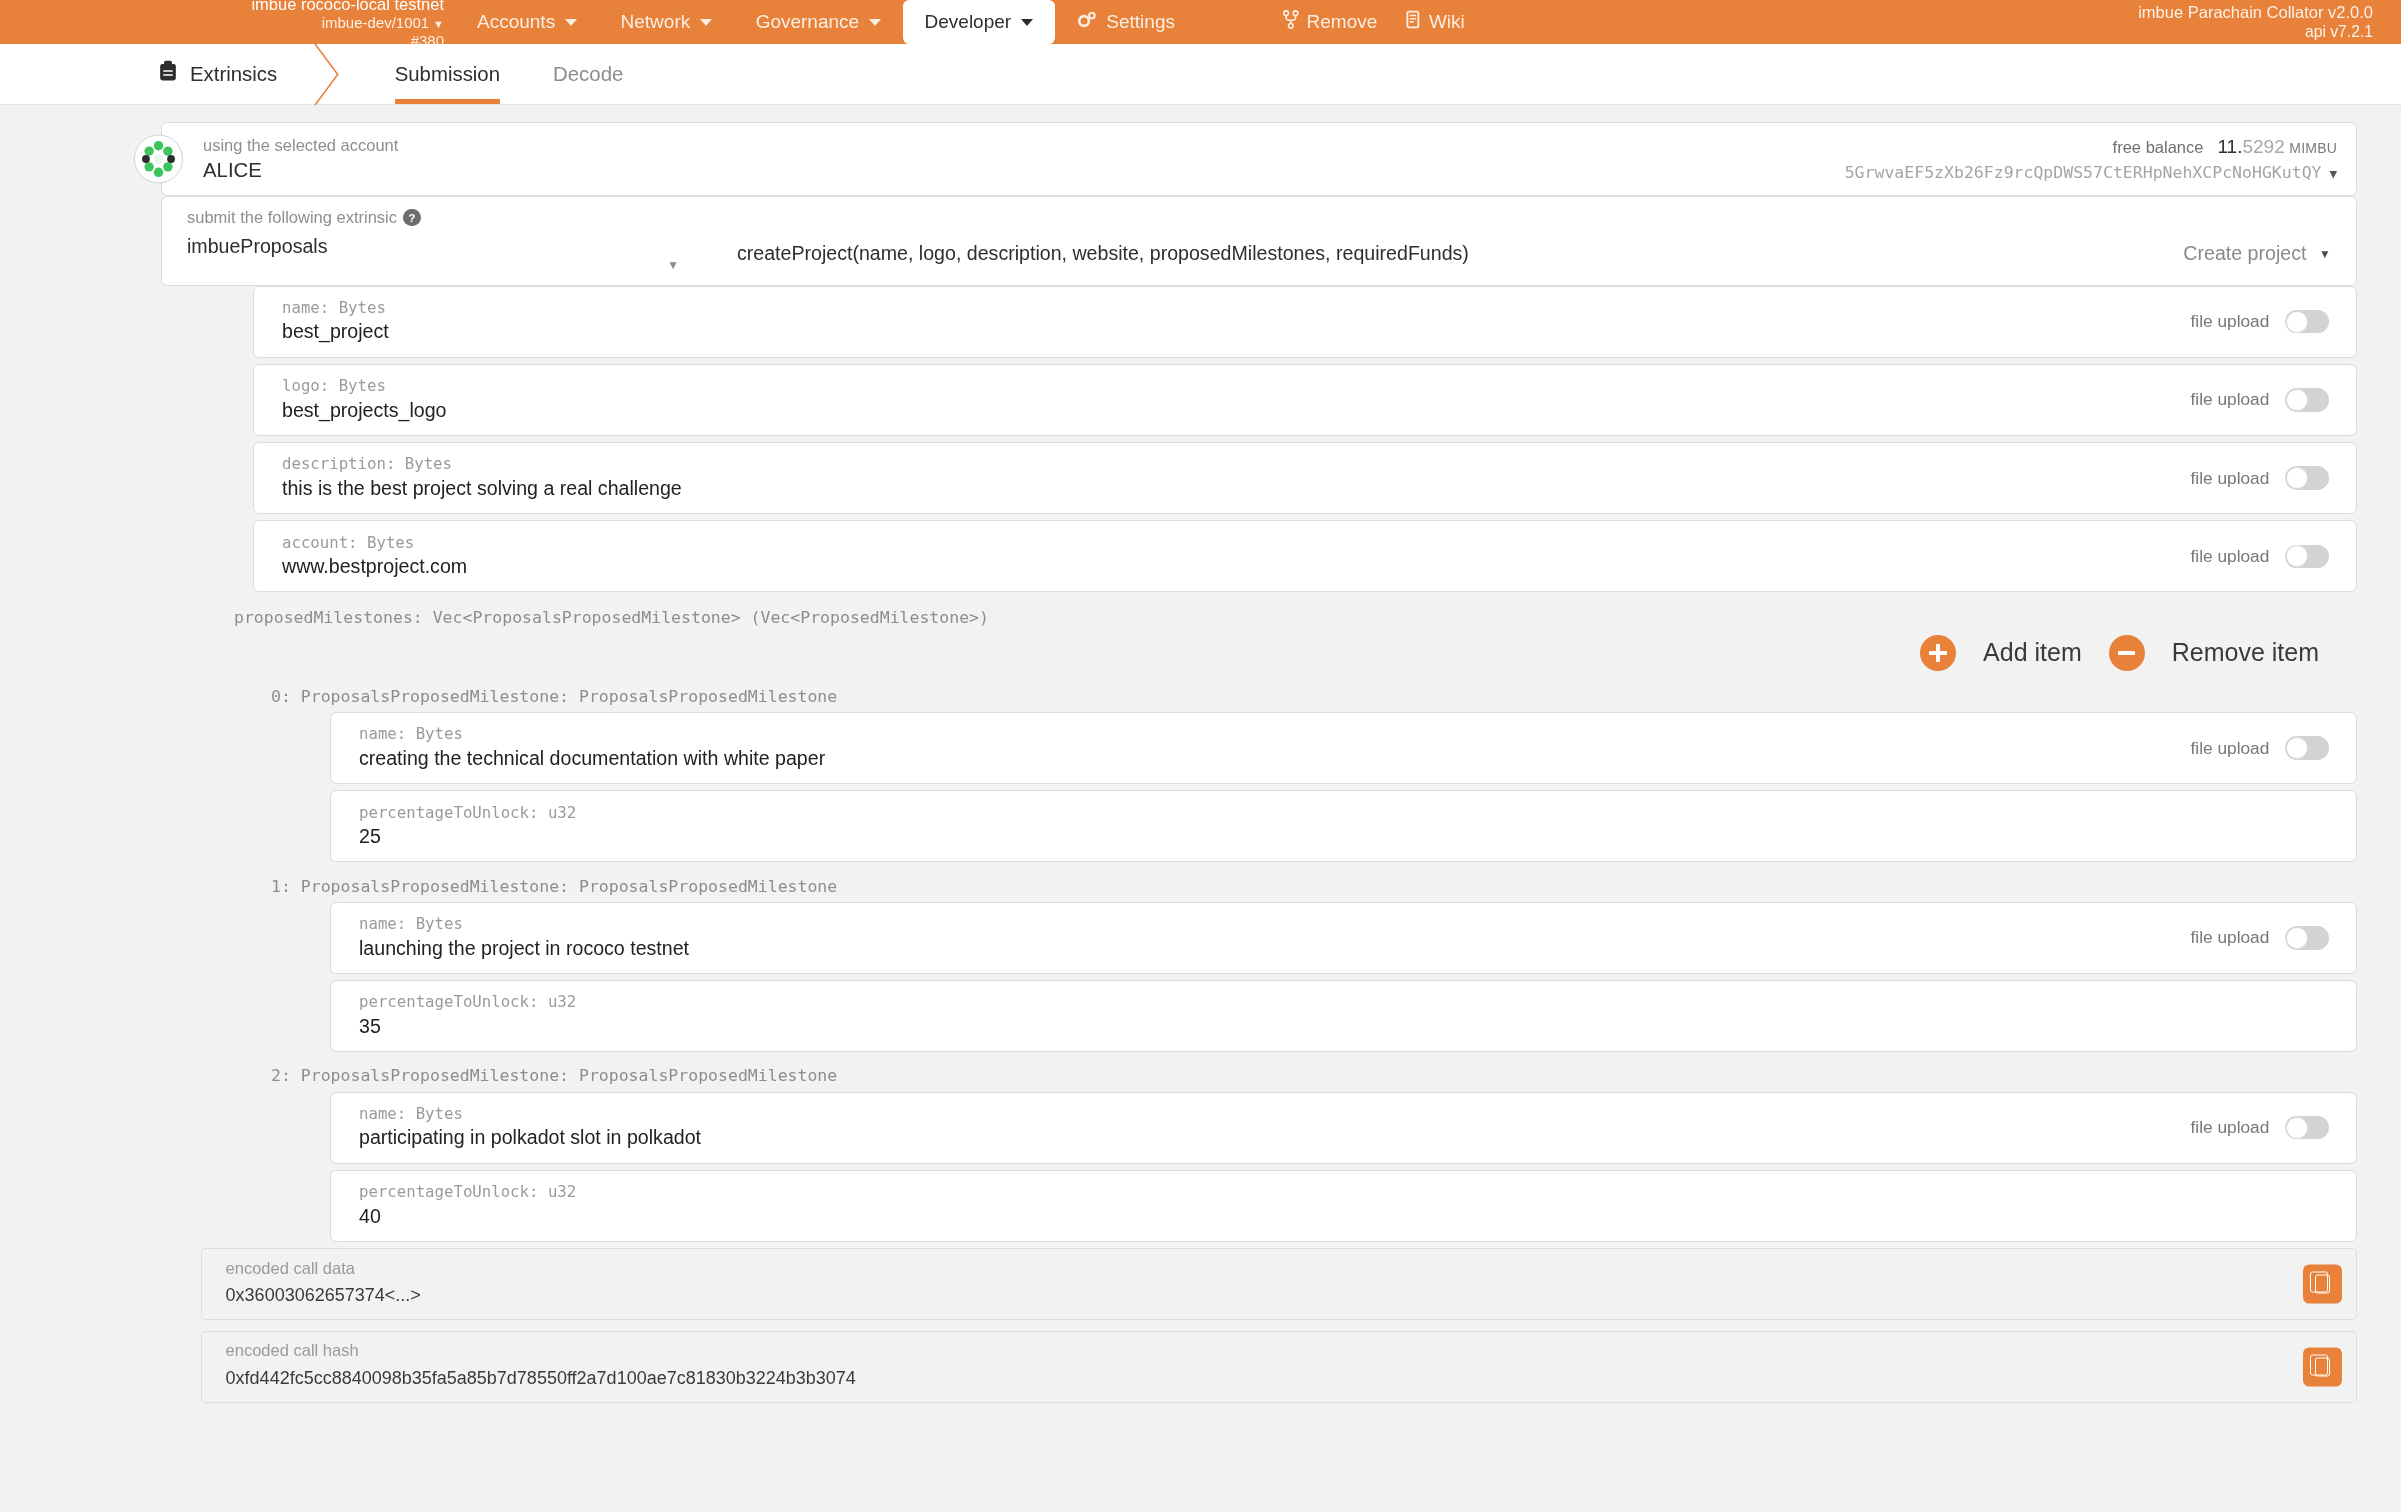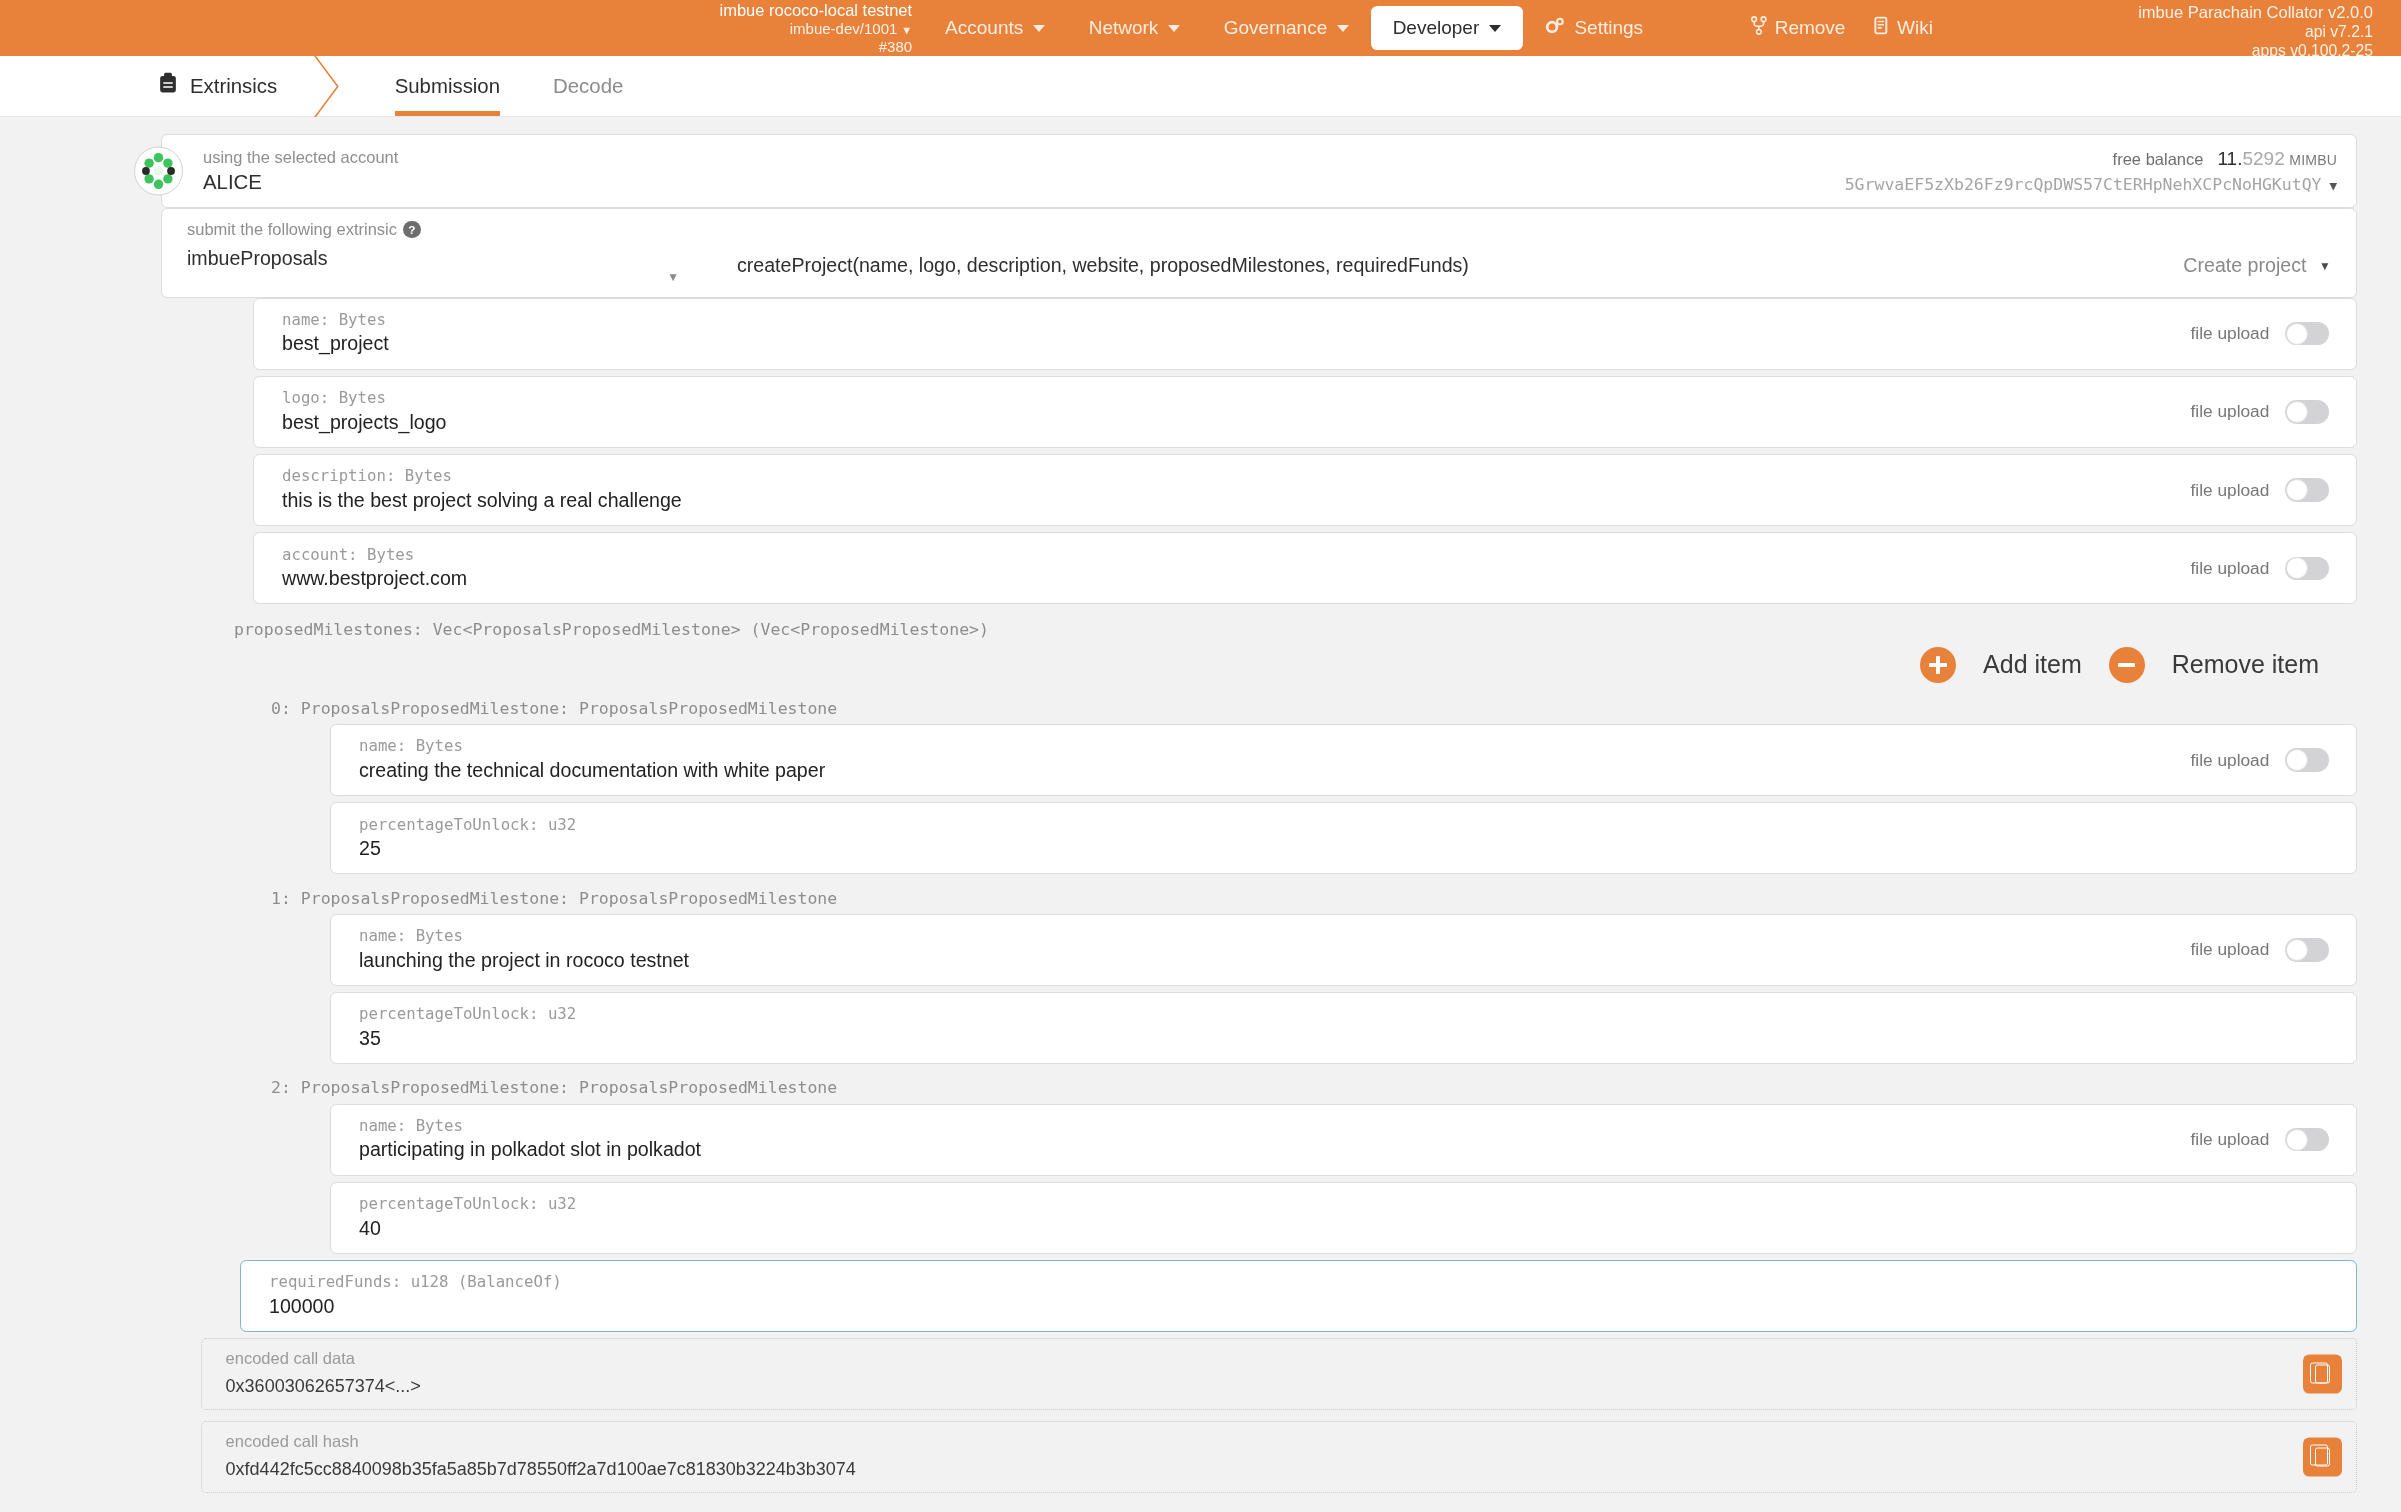--- a/index.html
+++ b/index.html
@@ -9,27 +9,26 @@
     height: 1512px;
     background: #f2f2f2;
     font-family: "Liberation Sans", sans-serif;
     font-size: 17.3px;
     color: #4e4e4e;
     overflow: hidden;
   }
 
   
   .topbar {
-    height: 56px;
+    height: 44px;
     background: #e8813a;
     display: flex;
     align-items: center;
     position: relative;
     color: #fff;
-    justify-content: center;
   }
   .chain-block {
     width: 455px;
     text-align: right;
     padding-right: 11px;
     line-height: 1.18;
     font-size: 15px;
   }
   .chain-name { font-size: 16.5px; color: #ffffff; }
   .chain-sub { font-size: 15px; color: #fdf0e6; }
@@ -635,26 +634,20 @@
         </span>
     </div>
   </div>
   <div class="arg indent2">
     <div class="arg-body">
       <div class="arg-label">percentageToUnlock: u32</div>
       <div class="arg-value">40</div>
     </div>
   </div>
 
-  <div class="arg focused" style="margin-left:240px;">
-    <div class="arg-body">
-      <div class="arg-label">requiredFunds: u128 (BalanceOf)</div>
-      <div class="arg-value">100000</div>
-    </div>
-  </div>
 
   <div class="enc">
     <div class="enc-label">encoded call data</div>
     <div class="enc-value">0x36003062657374&lt;...&gt;</div>
     <div class="copy-btn">
       <span class="copy-glyph"></span>
     </div>
   </div>
 
   <div class="enc">

